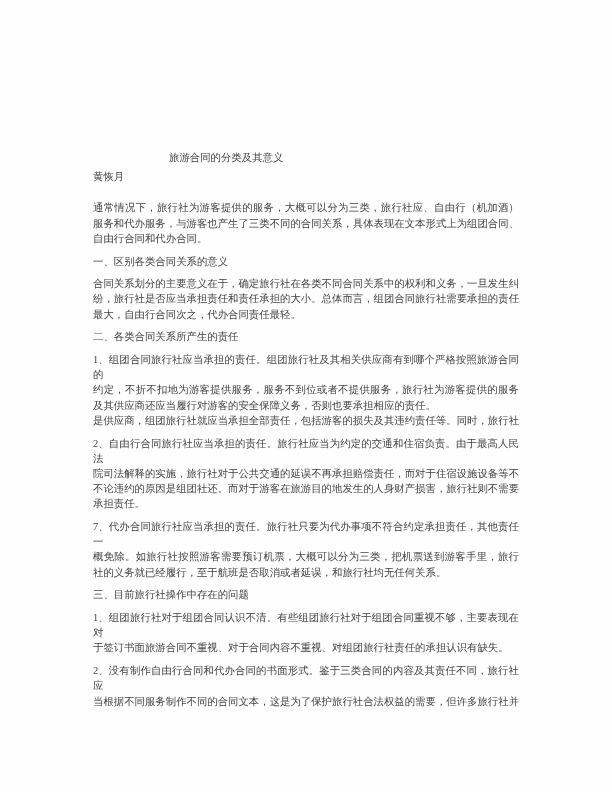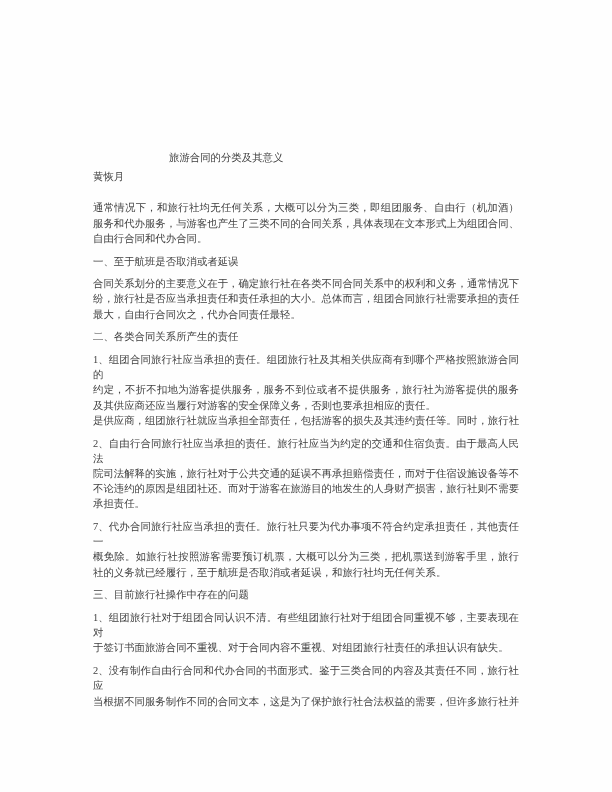--- a/index.html
+++ b/index.html
@@ -43,29 +43,29 @@
 
 <div class="doc" style="color: rgb(65, 65, 65);">
   <div class="block title">
     <div class="line end">旅游合同的分类及其意义</div>
   </div>
   <div class="block author">
     <div class="line end">黄恢月</div>
   </div>
 
 <div class="block paragraph first">
-      <div class="line">通常情况下，和旅行社均无任何关系，大概可以分为三类，即组团服务、自由行（机加酒）</div>
+      <div class="line">通常情况下，旅行社为游客提供的服务，大概可以分为三类，旅行社应、自由行（机加酒）</div>
       <div class="line">服务和代办服务，与游客也产生了三类不同的合同关系，具体表现在文本形式上为组团合同、</div>
       <div class="line end">自由行合同和代办合同。</div>
     </div>
     <div class="block heading">
-      <div class="line end">一、至于航班是否取消或者延误</div>
+      <div class="line end">一、区别各类合同关系的意义</div>
     </div>
     <div class="block paragraph">
-      <div class="line">合同关系划分的主要意义在于，确定旅行社在各类不同合同关系中的权利和义务，通常情况下</div>
+      <div class="line">合同关系划分的主要意义在于，确定旅行社在各类不同合同关系中的权利和义务，一旦发生纠</div>
       <div class="line">纷，旅行社是否应当承担责任和责任承担的大小。总体而言，组团合同旅行社需要承担的责任</div>
       <div class="line end">最大，自由行合同次之，代办合同责任最轻。</div>
     </div>
     <div class="block heading">
       <div class="line end">二、各类合同关系所产生的责任</div>
     </div>
     <div class="block paragraph">
       <div class="line">1、组团合同旅行社应当承担的责任。组团旅行社及其相关供应商有到哪个严格按照旅游合同的</div>
       <div class="line">约定，不折不扣地为游客提供服务，服务不到位或者不提供服务，旅行社为游客提供的服务</div>
       <div class="line end">及其供应商还应当履行对游客的安全保障义务，否则也要承担相应的责任。</div>

